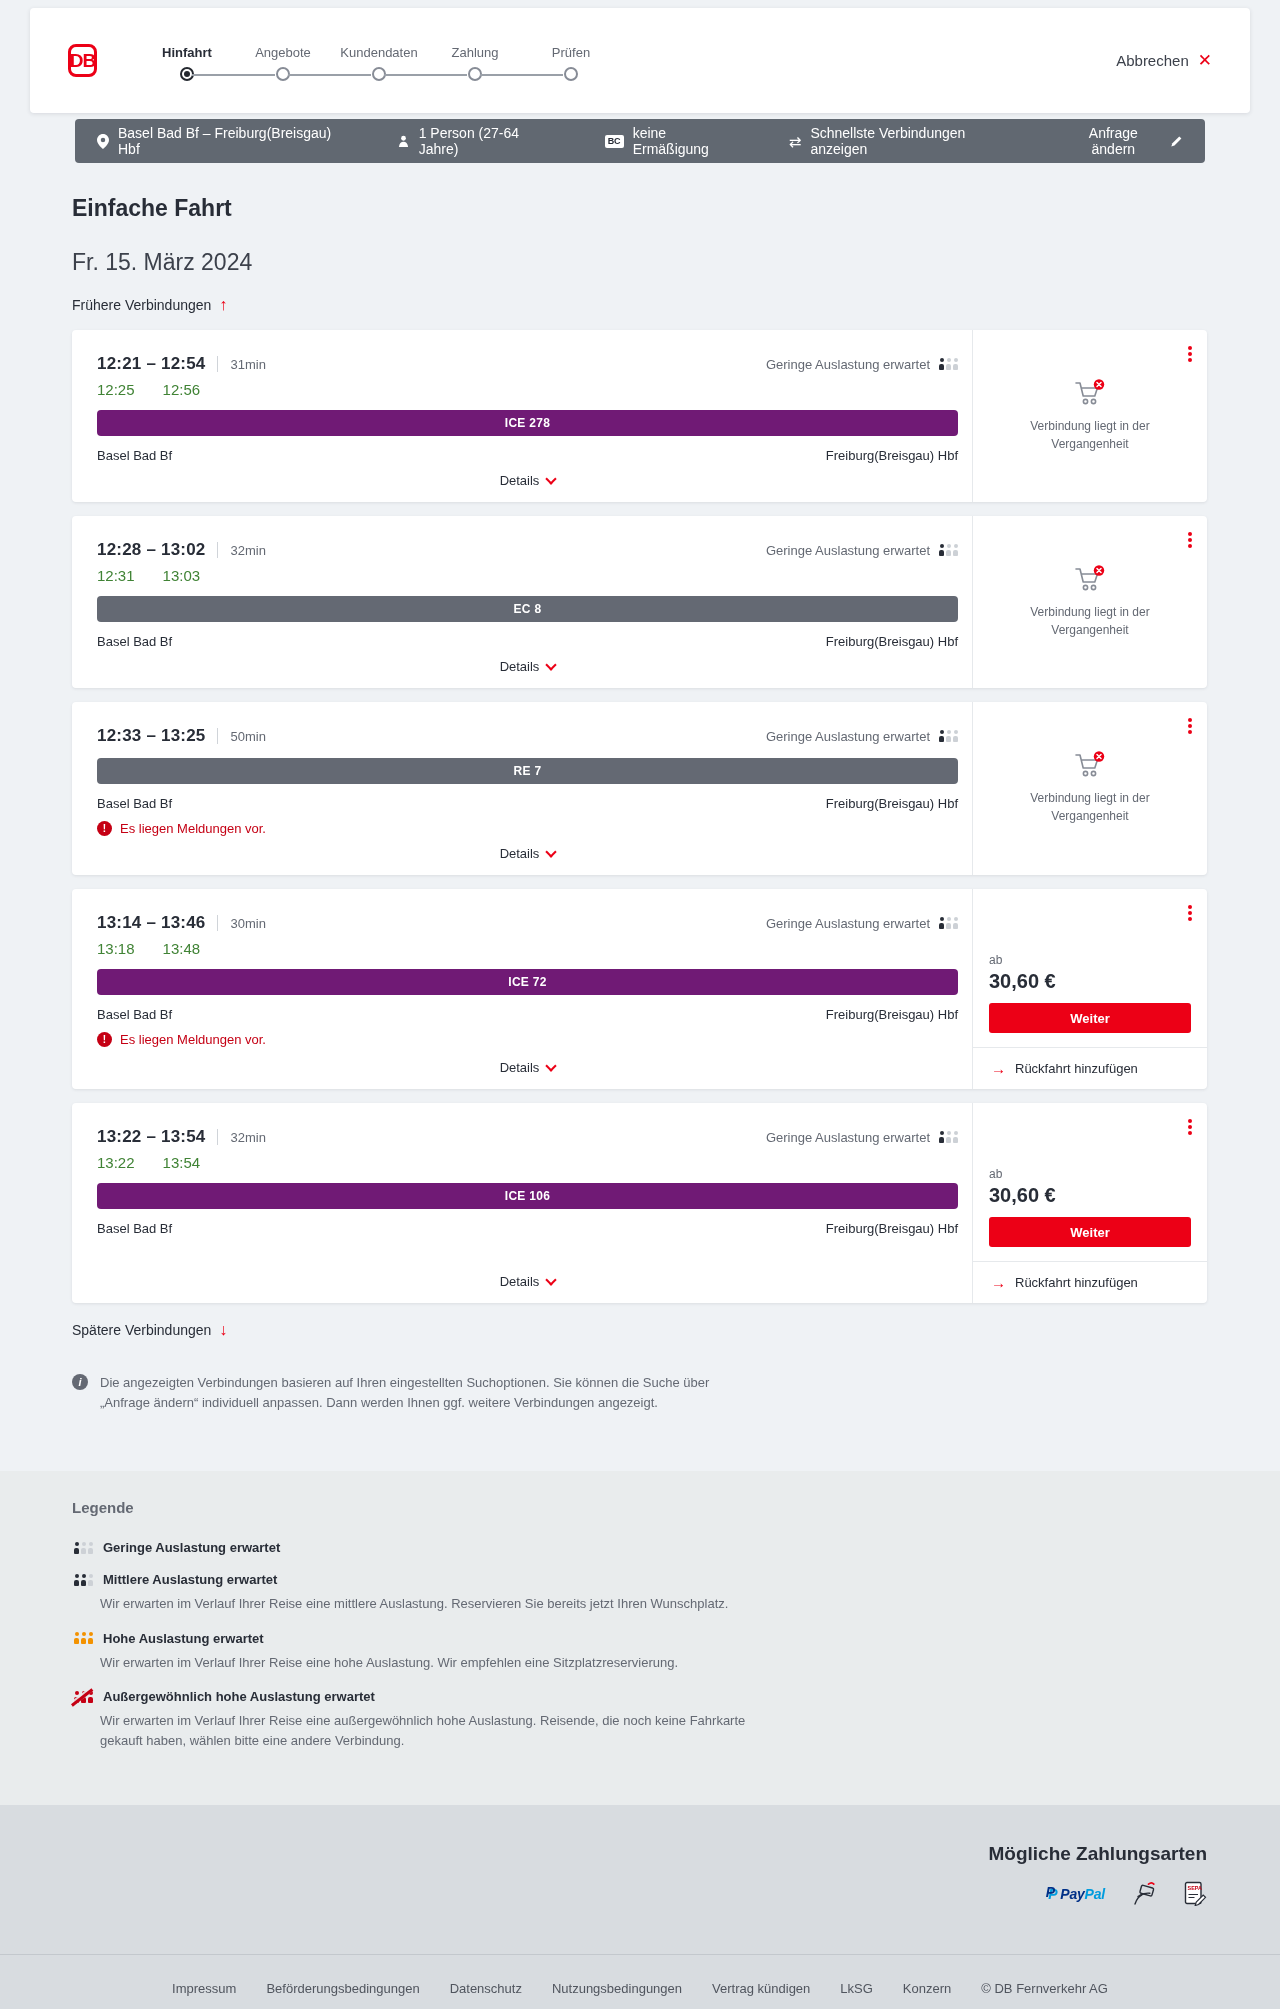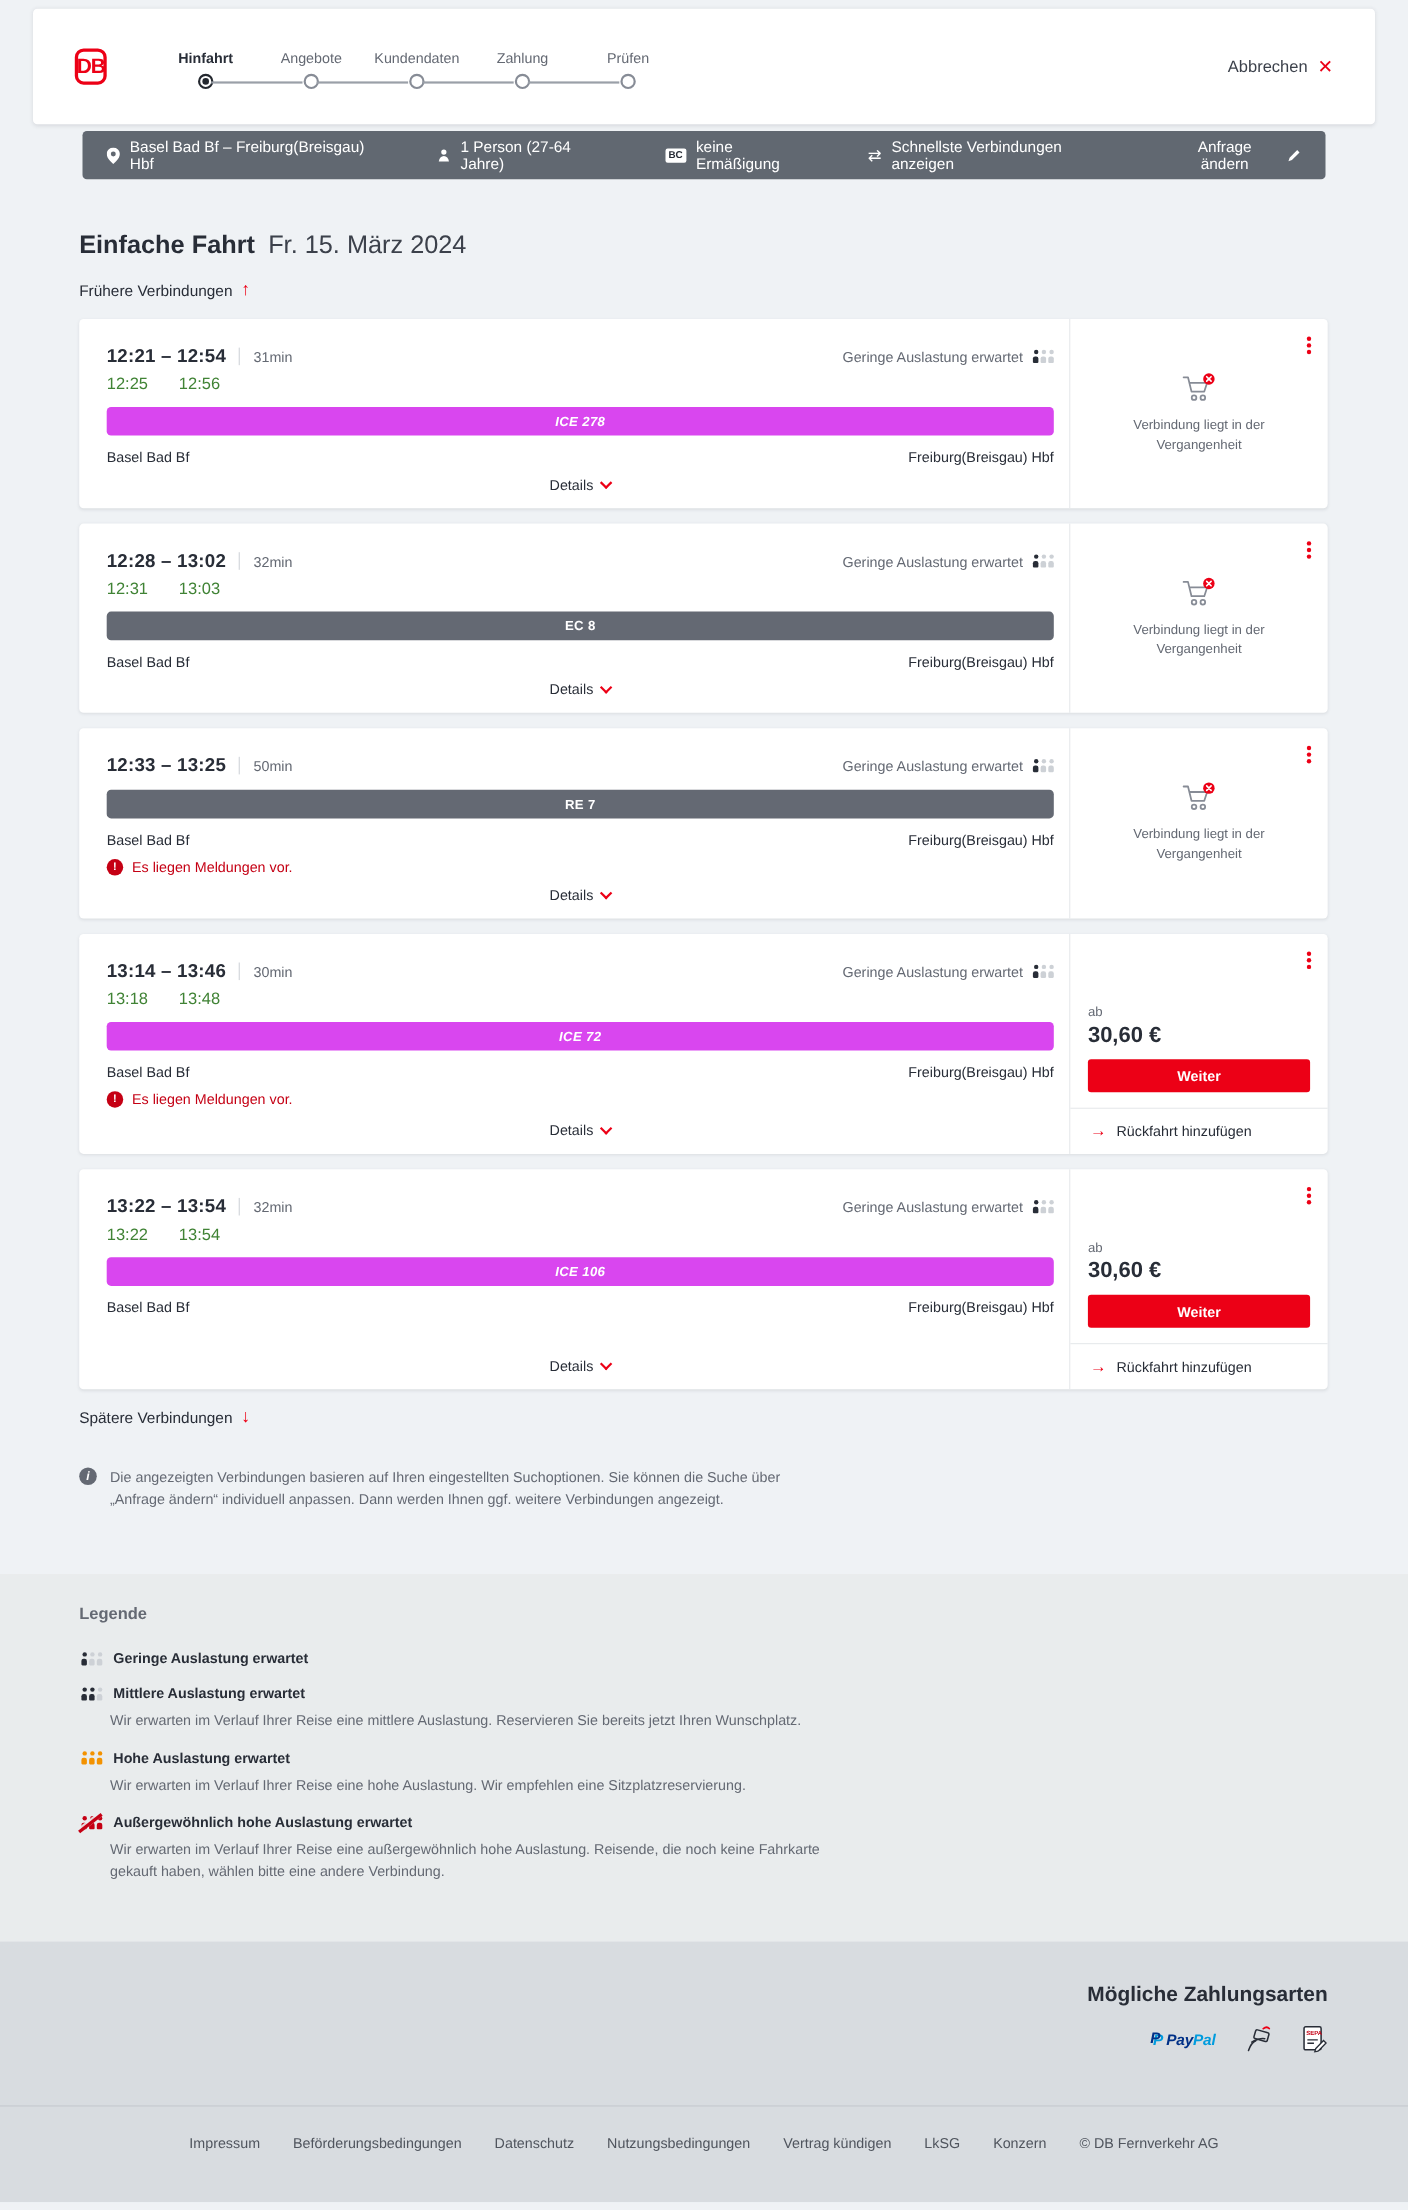--- a/index.html
+++ b/index.html
@@ -29,42 +29,42 @@
               align-items:center; color:#fff; font-size:14px; padding:0 22px; }
   .crit-item { display:flex; align-items:center; gap:9px; margin-right:46px; }
   .crit-item svg { flex:0 0 auto; display:block; }
   .bc-badge { background:#fff; color:#282d37; font-size:9px; font-weight:bold; padding:2px 3px; border-radius:2px; line-height:1; }
   .swap-glyph { font-size:15px; line-height:1; }
   .crit-change { margin-left:auto; margin-right:0; display:flex; align-items:center; gap:10px; background:none;
                  border:none; color:#fff; font-family:inherit; font-size:14px; cursor:pointer; }
 
   
   .content { width:1135px; margin-left:72px; }
-  .page-head { margin-top:46px; display:flex; align-items:baseline; gap:12px; }
+  .page-head { margin-top:32px; display:flex; align-items:baseline; gap:27px;flex-direction:column; }
   .page-title { font-size:23px; font-weight:bold; color:#282d37; }
   .page-date { font-size:23px; font-weight:normal; color:#3c414b; }
   .shift-link { display:inline-flex; align-items:center; gap:8px; background:none; border:none; font-family:inherit;
                 font-size:14px; color:#282d37; cursor:pointer; padding:0; }
   .shift-link .arr { color:#ec0016; font-size:16px; font-weight:bold; line-height:1; }
   .earlier { margin:20px 0 16px; }
   .later { margin:18px 0 0; }
 
   .card { background:#fff; border-radius:4px; box-shadow:0 1px 3px rgba(40,45,55,.10); display:flex; margin-bottom:14px; }
   .card-left { flex:1; display:flex; flex-direction:column; padding:24px 14px 10px 25px; min-height:168px; }
   .row-time { display:flex; align-items:center; }
   .time { font-size:17px; font-weight:bold; color:#282d37; letter-spacing:.2px; }
   .vsep { width:1px; height:16px; background:#d0d4d9; margin:0 12px; }
   .dur { font-size:13px; color:#646973; }
   .occ { margin-left:auto; display:flex; align-items:center; gap:7px; }
   .occ-label { font-size:13px; color:#646973; }
   .row-rt { margin-top:7px; font-size:15px; color:#408335; }
   .row-rt .rt-dep { margin-right:28px; }
   .train-bar { height:26px; border-radius:4px; margin:12px 0 12px; color:#fff; font-size:12px; font-weight:bold;
                display:flex; align-items:center; justify-content:center; letter-spacing:.3px; }
-  .train-bar.ice { background:#d946ef;font-style:italic; }
+  .train-bar.ice { background:#701a75; }
   .train-bar.regio { background:#646973; }
   .row-stations { display:flex; justify-content:space-between; font-size:13px; color:#282d37; }
   .row-warning { margin-top:10px; display:flex; align-items:center; gap:8px; font-size:13px; color:#c50014; }
   .warn-ico { width:15px; height:15px; border-radius:50%; background:#c50014; color:#fff; font-size:10px; font-weight:bold;
               display:inline-flex; align-items:center; justify-content:center; flex:0 0 auto; }
   .row-details { margin-top:auto; display:flex; justify-content:center; padding:10px 0 4px; }
   .details-btn { background:none; border:none; font-family:inherit; font-size:13px; color:#282d37; cursor:pointer;
                  display:inline-flex; align-items:center; gap:8px; }
   .chev { width:8px; height:8px; border-right:2px solid #ec0016; border-bottom:2px solid #ec0016;
           transform:rotate(45deg); margin-top:-4px; }

